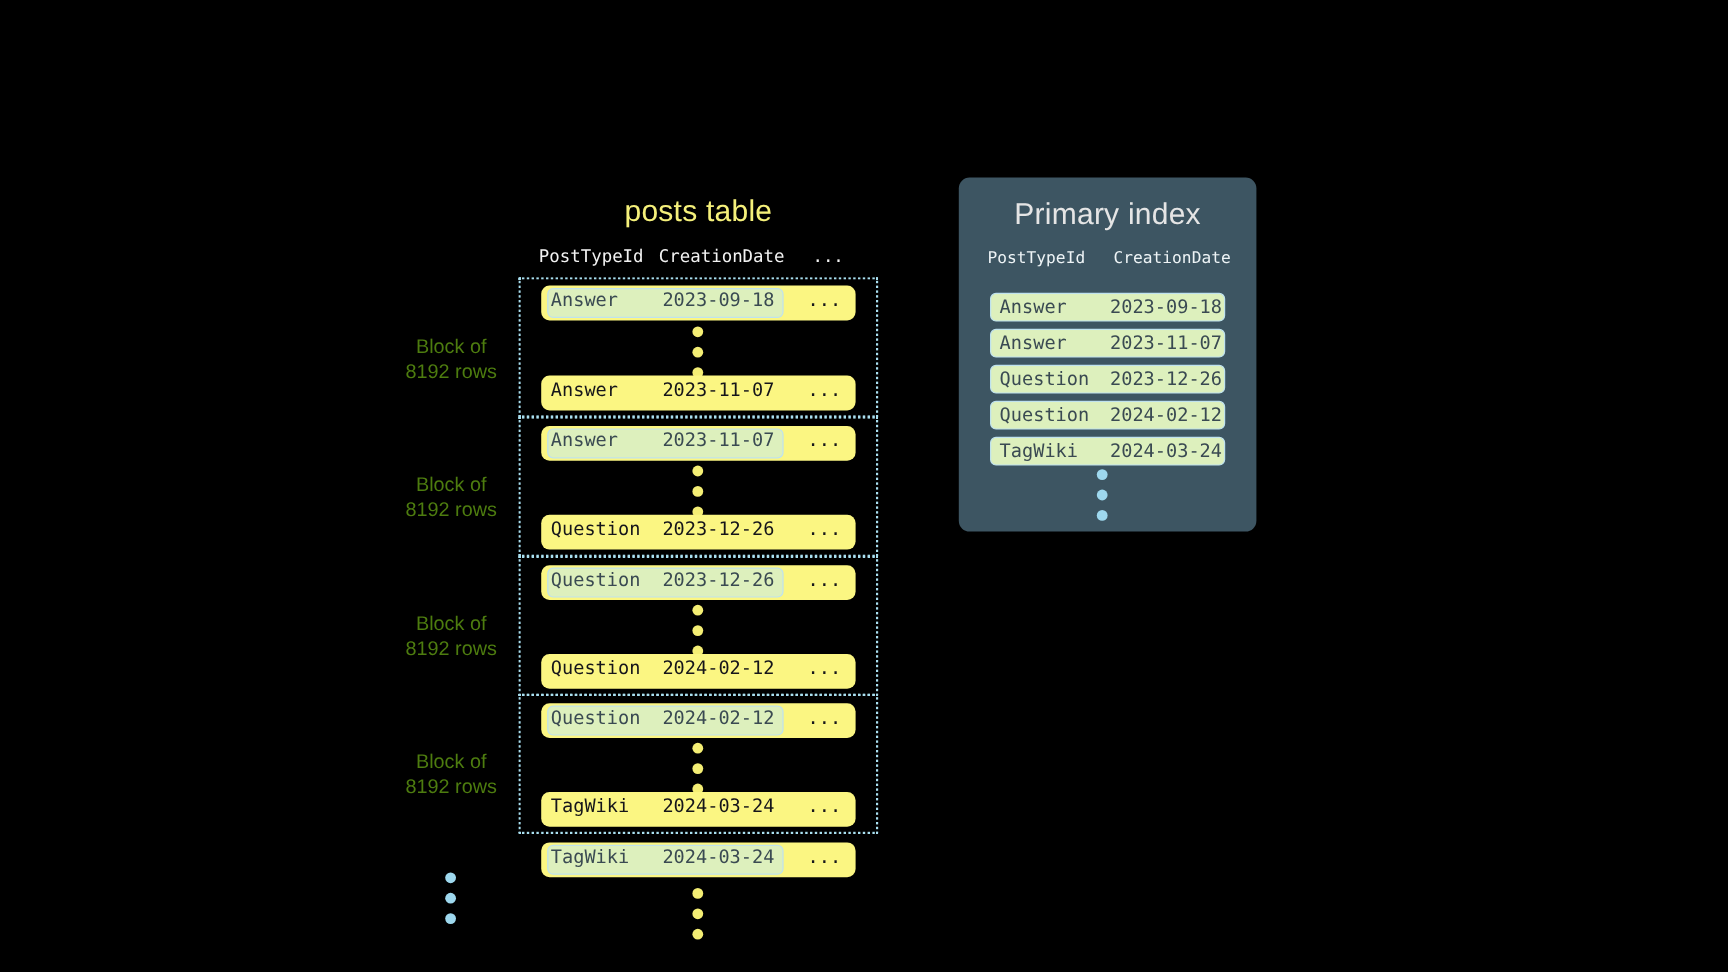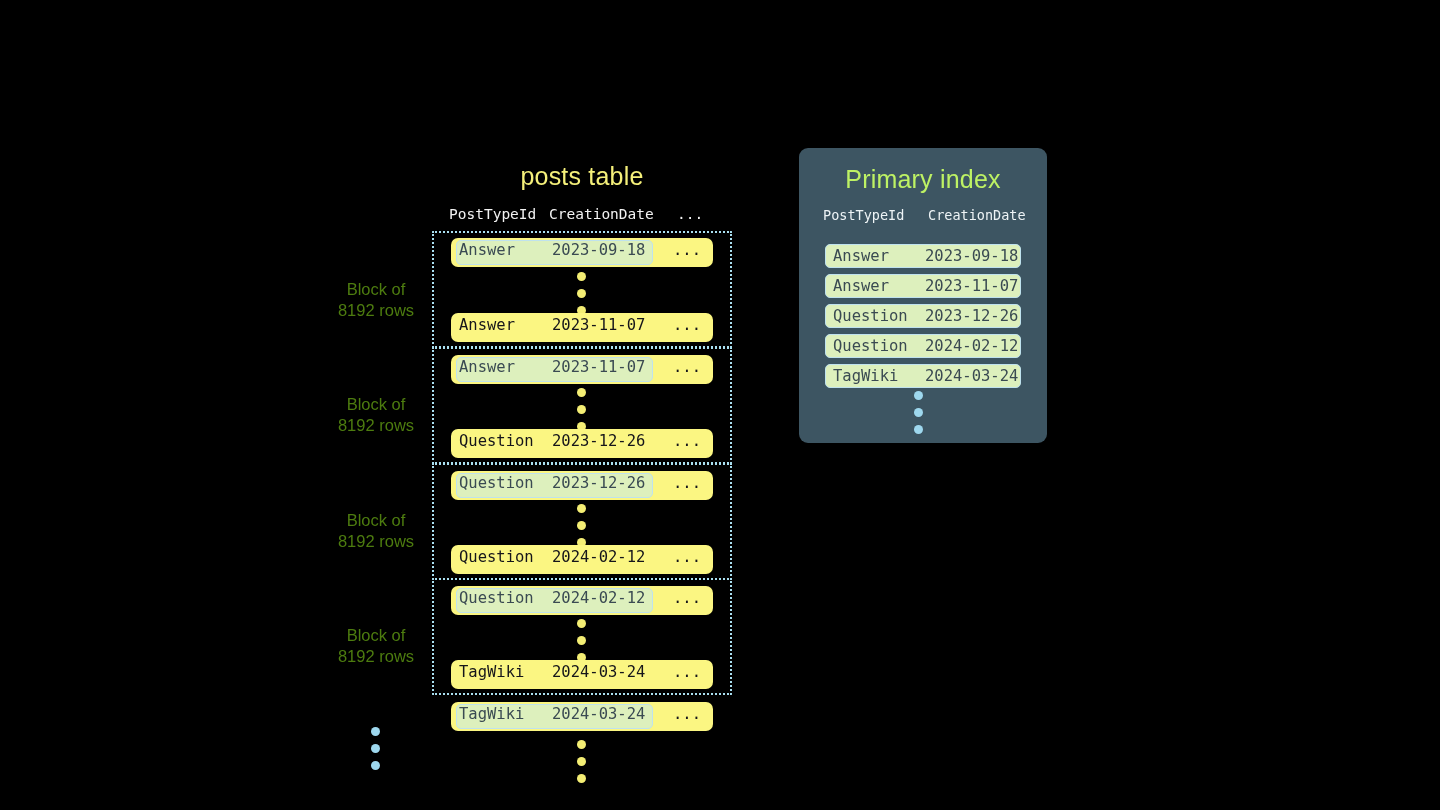--- a/index.html
+++ b/index.html
@@ -135,21 +135,21 @@
     width: 248px; height: 295px;
     background: #3d5562;
     border-radius: 9px;
   }
   .pi-title {
     position: absolute;
     left: 0; top: 17px; width: 248px;
     text-align: center;
     font-family: "Liberation Sans", sans-serif;
     font-size: 25px;
-    color: #bef264;
+    color: #e5e5e5;
     letter-spacing: 0.2px;
   }
   .pi-colheads {
     position: absolute;
     left: 24px; top: 59px;
     width: 210px; height: 18px;
     font-family: "DejaVu Sans Mono", monospace;
     font-size: 13.5px;
     color: #eef4f6;
     white-space: pre;

